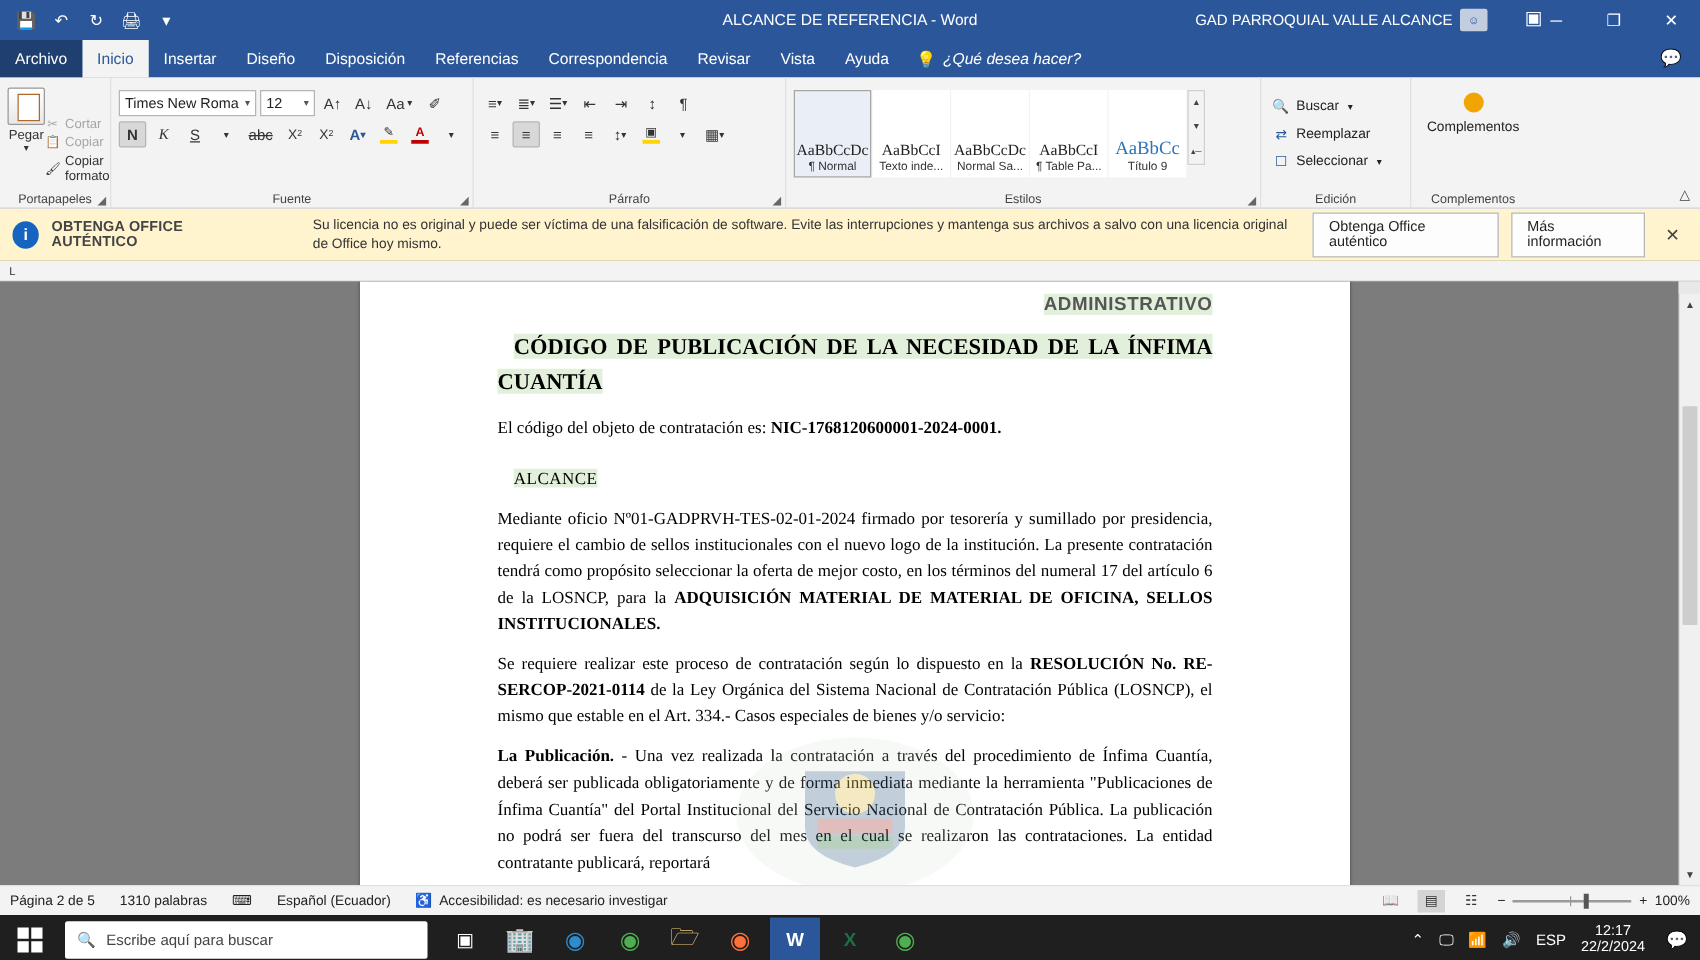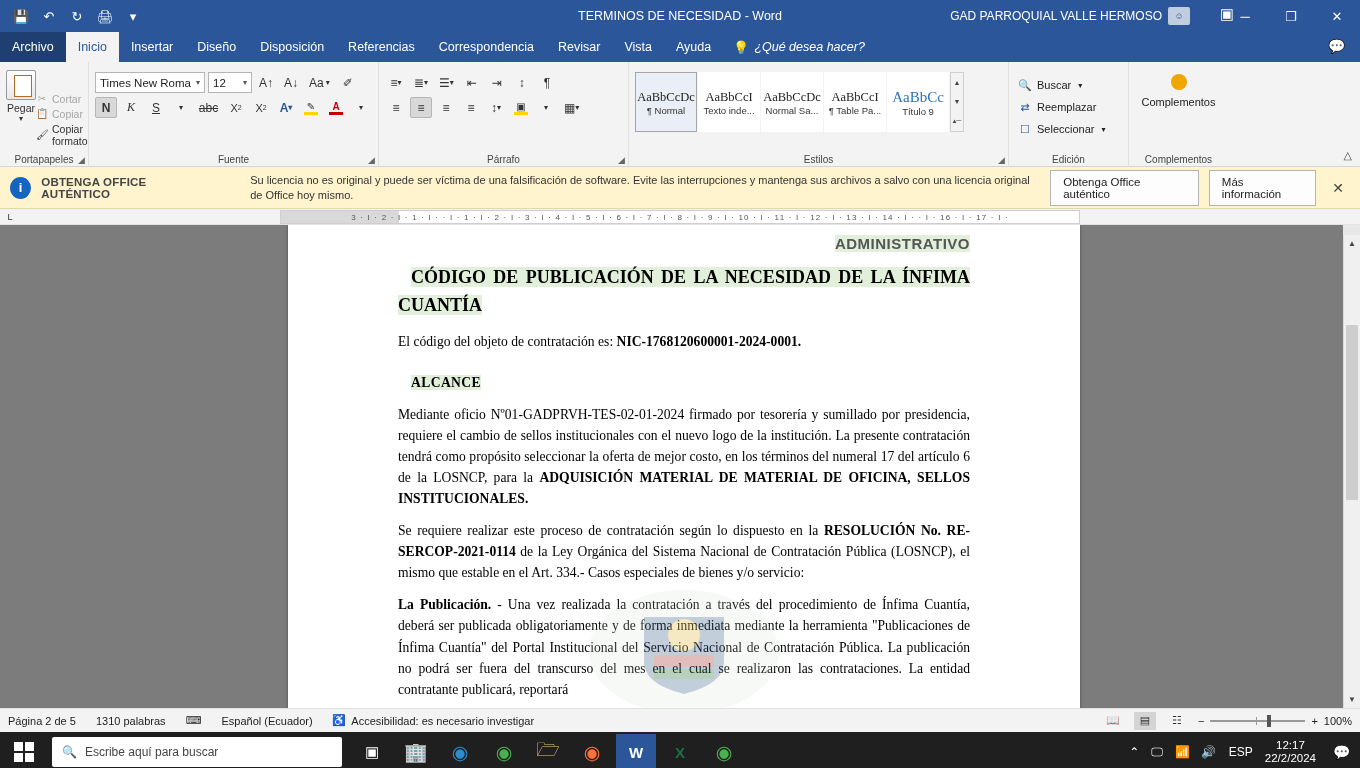--- a/index.html
+++ b/index.html
@@ -118,22 +118,22 @@
   .colbtn { display:flex; flex-direction:column; align-items:center; justify-content:center; height:21px; padding:0 2px; }
   .colbtn .bar { width:14px; height:3px; margin-top:0px; }
 
   
   .g-para { width:250px; }
 
   
   .g-styles { width:380px; }
   .gallery { display:flex; align-items:stretch; gap:1px; }
   .sty {
-    width:62px; height:60px; border:1px solid transparent; background:#fff;
-    display:flex; flex-direction:column; align-items:center; justify-content:center;
+    width:62px; height:70px; border:1px solid transparent; background:#fff;
+    display:flex; flex-direction:column; align-items:center; justify-content:flex-end;
     padding:4px 2px 2px 2px;
   }
   .sty.sel { border-color:#a6a6a6; background:#eaeef6; }
   .sty .prev { font-family:"Liberation Serif", serif; font-size:12.5px; color:#222; }
   .sty .nm { font-size:9.5px; color:#333; white-space:nowrap; overflow:hidden; text-overflow:ellipsis; width:100%; text-align:center; }
   .sty.bigblue .prev { font-size:15px; color:#2e74b5; }
   .gal-scroll { display:flex; flex-direction:column; justify-content:space-between; border:1px solid #d0d0d0; width:14px; height:60px; }
   .gal-scroll div { flex:1; display:flex; align-items:center; justify-content:center; font-size:7px; color:#444; }
 
   
@@ -185,21 +185,21 @@
     background:#fff; box-shadow:0 0 3px rgba(0,0,0,.4);
     padding:10px 0 0 0;
   }
   .ptext {
     font-family:"Liberation Serif", serif; font-size:13.6px; color:#000;
     padding:0 110px; text-align:justify; line-height:1.55;
   }
   .hdr-right { text-align:right; font-weight:bold; font-size:15px; letter-spacing:.5px; color:#555; padding-right:110px; }
   .hl { background:#e2efda;margin-left:13px; }
   .h-title { font-weight:bold; font-size:18px; }
-  .sec { font-weight:bold; letter-spacing:.4px; }
+  .sec { font-weight:normal; letter-spacing:.4px; }
   .p { margin:11px 0; }
   .b { font-weight:bold; }
   .watermark {
     position:absolute; left:50%; top:352px; transform:translateX(-50%);
     width:200px; height:150px; opacity:.35; pointer-events:none;
   }
   .scrollbar {
     position:absolute; right:0; top:0; bottom:0; width:17px; background:#f0f0f0;
     border-left:1px solid #dcdcdc;
   }
@@ -251,23 +251,23 @@
 <body>
 
 <div class="titlebar">
   <div class="qat">
     <div class="qbtn">💾</div>
     <div class="qbtn">↶</div>
     <div class="qbtn">↻</div>
     <div class="qbtn">🖨</div>
     <div class="qbtn">▾</div>
   </div>
-  <div class="title-center">TERMINOS DE NECESIDAD  -  Word</div>
+  <div class="title-center">ALCANCE DE REFERENCIA  -  Word</div>
   <div class="acct">
-    <span>GAD PARROQUIAL VALLE HERMOSO</span>
+    <span>GAD PARROQUIAL VALLE ALCANCE</span>
     <span class="acct-pic">☺</span>
   </div>
   <div class="ribbon-icon">▣</div>
   <div class="win-ctrls">
     <div>─</div>
     <div>❐</div>
     <div class="close">✕</div>
   </div>
 </div>
 
@@ -450,24 +450,20 @@
   <div class="info">i</div>
   <div class="ttl">OBTENGA OFFICE AUTÉNTICO</div>
   <div class="msg">Su licencia no es original y puede ser víctima de una falsificación de software. Evite las interrupciones y mantenga sus archivos a salvo con una licencia original de Office hoy mismo.</div>
   <div class="bbtn">Obtenga Office auténtico</div>
   <div class="bbtn">Más información</div>
   <div class="bclose">✕</div>
 </div>
 
 <div class="rulerbar">
   <div class="tabsel">L</div>
-  <div class="ruler">
-    <span class="lmargin"></span>
-    <span class="ticks">3 · I · 2 · I · 1 · I · · I · 1 · I · 2 · I · 3 · I · 4 · I · 5 · I · 6 · I · 7 · I · 8 · I · 9 · I · 10 · I · 11 · I · 12 · I · 13 · I · 14 · I · · I · 16 · I · 17 · I ·</span>
-  </div>
 </div>
 
 <div class="docarea">
   <div class="page">
 
     <div class="hdr-right">
       <span class="hl">ADMINISTRATIVO</span>
     </div>
 
     <div class="ptext">

